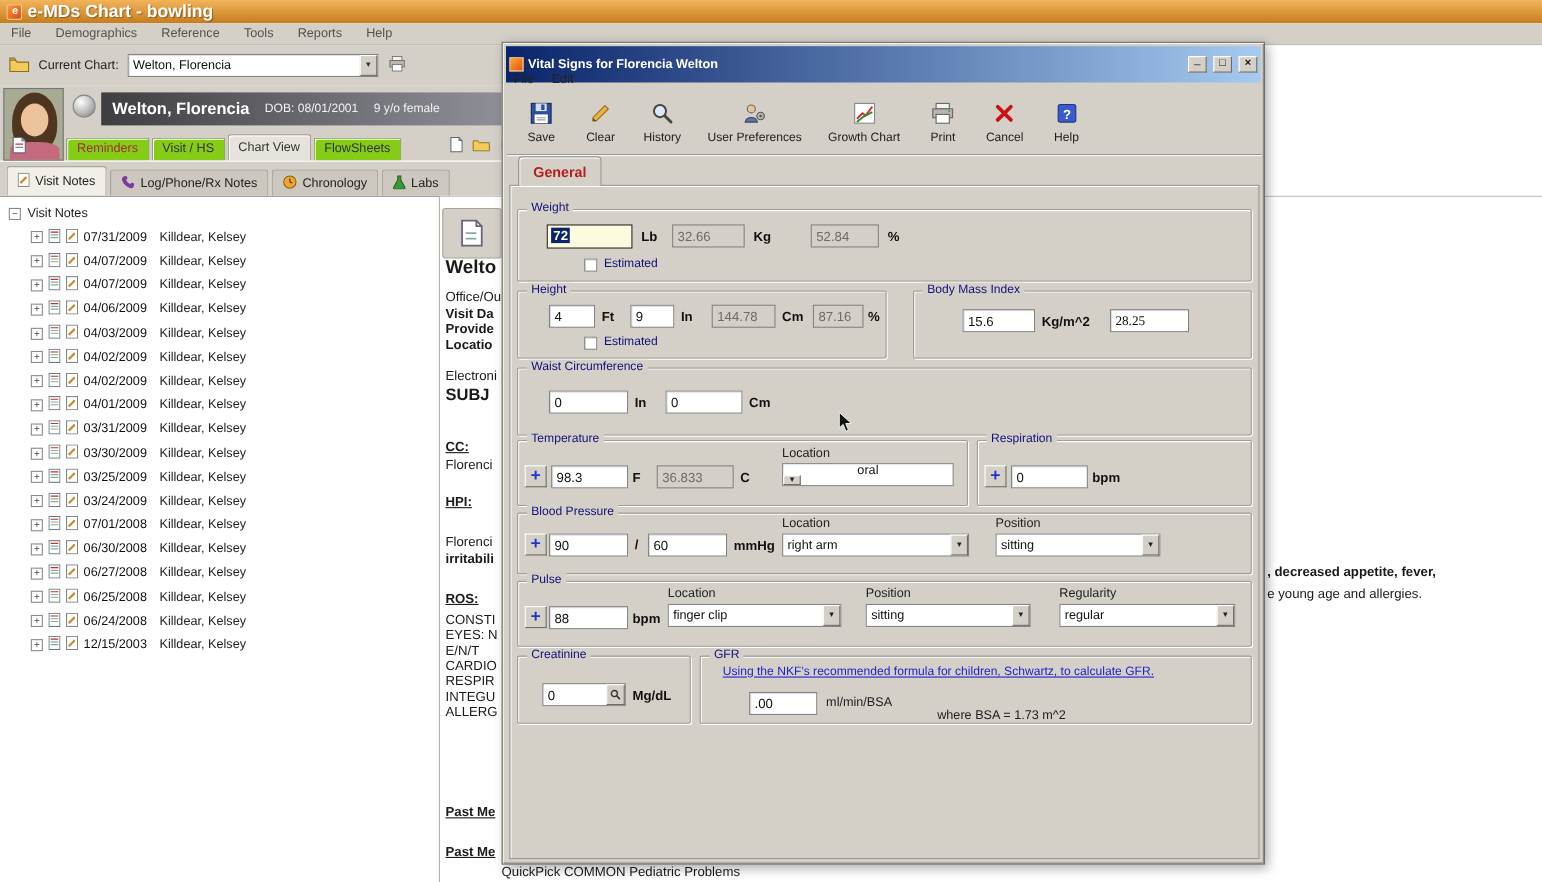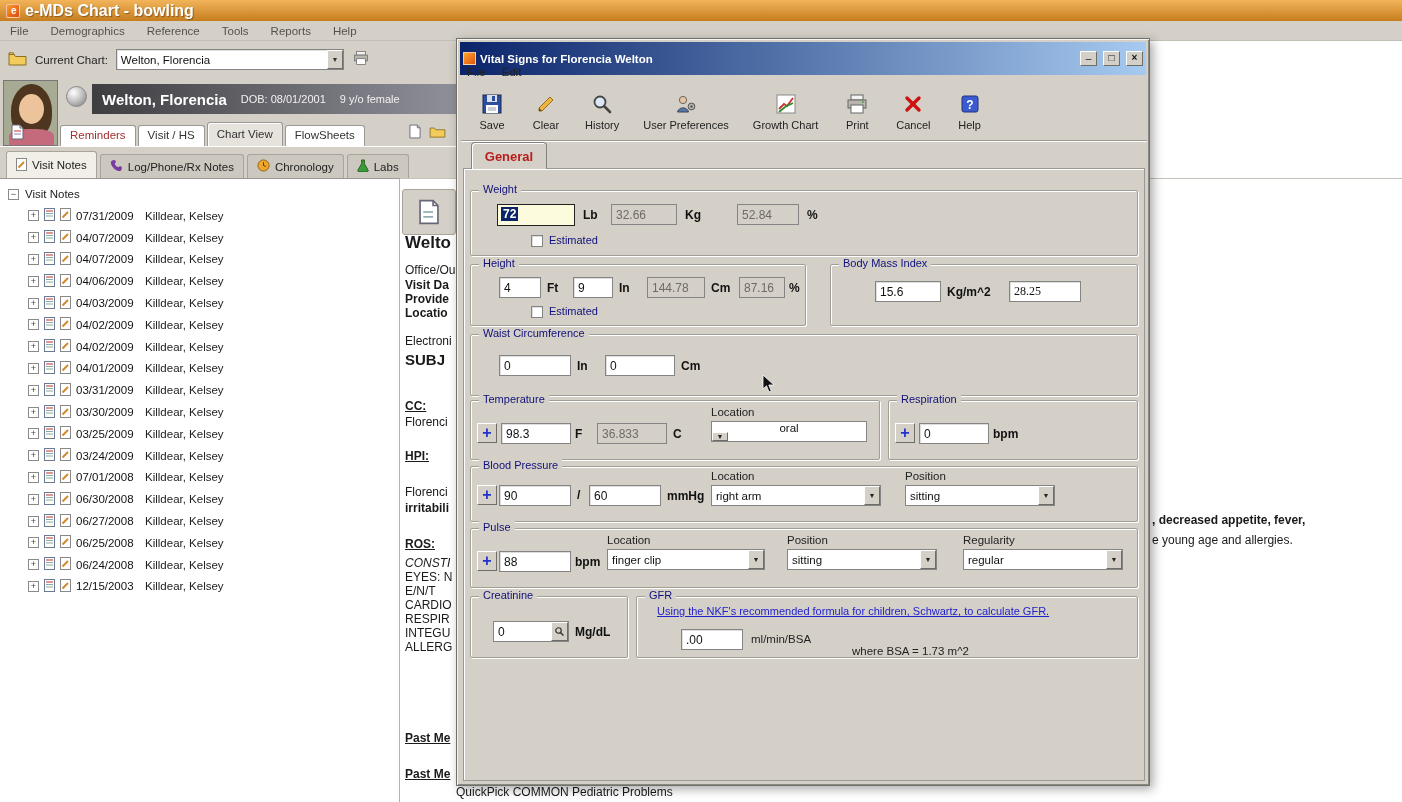--- a/index.html
+++ b/index.html
@@ -21,21 +21,21 @@
 .patientband{position:absolute;left:0;top:78px;width:458px;height:42px;background:#d4d0c8;}
 .banner{position:absolute;left:92px;top:6px;width:366px;height:30px;background:linear-gradient(to right,#3e3e41,#90909a);display:flex;align-items:center;gap:14px;padding:0 10px;color:#fff;}
 .p-name{font-size:15px;font-weight:bold;white-space:nowrap;}
 .p-dob,.p-age{font-size:11px;color:#f2f2f2;white-space:nowrap;}
 .avatar{position:absolute;left:3px;top:80px;width:55px;height:66px;background:#a8ab93;border:1px solid #777;z-index:3;overflow:hidden;}
 .avatar .hair{position:absolute;left:7px;top:3px;width:41px;height:54px;background:#4e3520;border-radius:50% 50% 42% 42%;}
 .avatar .face{position:absolute;left:15px;top:13px;width:25px;height:30px;background:#ecc39b;border-radius:50%;}
 .avatar .shirt{position:absolute;left:5px;top:48px;width:45px;height:18px;background:#c56a7c;border-radius:40% 40% 0 0;}
 .sphere{position:absolute;left:66px;top:86px;width:21px;height:21px;border-radius:50%;background:radial-gradient(circle at 35% 30%,#fff,#b9b9b9 55%,#787878);border:1px solid #888;z-index:3;}
 .tabs1{position:absolute;left:0;top:120px;width:458px;height:26px;background:#d4d0c8;display:flex;align-items:flex-end;gap:2px;padding-left:60px;}
-.tab1{height:21px;padding:3px 9px;background:#ffffff;border:1px solid #9a9892;border-bottom:none;border-radius:3px 3px 0 0;font-size:11.5px;color:#333;box-shadow:inset 1px 1px 0 #fff;white-space:nowrap;}
+.tab1{height:21px;padding:3px 9px;background:#84cc16;border:1px solid #9a9892;border-bottom:none;border-radius:3px 3px 0 0;font-size:11.5px;color:#333;box-shadow:inset 1px 1px 0 #fff;white-space:nowrap;}
 .tab1.sel{height:24px;background:#e6e3dc;padding-top:5px;}
 .t-reminders{color:#a23030;}
 .alerts{position:absolute;left:10px;top:124px;z-index:3;}
 .mini-icons{display:flex;gap:8px;align-items:center;margin-left:42px;padding-bottom:4px;}
 .tabs2{position:absolute;left:0;top:146px;width:458px;height:32px;background:#d4d0c8;border-top:1px solid #fff;display:flex;align-items:flex-end;gap:3px;padding-left:6px;}
 .vtab{display:flex;align-items:center;gap:5px;height:24px;padding:0 9px;background:#ccc8bf;border:1px solid #a8a49c;border-bottom:none;border-radius:3px 3px 0 0;font-size:11.5px;color:#222;white-space:nowrap;}
 .vtab.sel{background:#f2efe9;height:27px;}
 
 
 .tree-panel{position:absolute;left:0;top:178px;width:400px;height:624px;background:#fff;border-top:1px solid #9a9892;border-right:1px solid #b5b2aa;overflow:hidden;z-index:1;}
@@ -499,21 +499,21 @@
     <span class="frag f-body f-b" style="left:5px;top:113px;">Provide</span>
     <span class="frag f-body f-b" style="left:5px;top:127px;">Locatio</span>
     <span class="frag f-body" style="left:5px;top:155px;">Electroni</span>
     <span class="frag f-h2" style="left:5px;top:172px;">SUBJ</span>
     <span class="frag f-body f-b f-u" style="left:5px;top:220px;">CC:</span>
     <span class="frag f-body" style="left:5px;top:236px;">Florenci</span>
     <span class="frag f-body f-b f-u" style="left:5px;top:270px;">HPI:</span>
     <span class="frag f-body" style="left:5px;top:306px;">Florenci</span>
     <span class="frag f-body f-b" style="left:5px;top:322px;">irritabili</span>
     <span class="frag f-body f-b f-u" style="left:5px;top:358px;">ROS:</span>
-    <span class="frag f-body" style="left:5px;top:377px;font-style:italic;">CONSTI</span>
+    <span class="frag f-body" style="left:5px;top:377px;">CONSTI</span>
     <span class="frag f-body" style="left:5px;top:391px;">EYES: N</span>
     <span class="frag f-body" style="left:5px;top:405px;">E/N/T</span>
     <span class="frag f-body" style="left:5px;top:419px;">CARDIO</span>
     <span class="frag f-body" style="left:5px;top:433px;">RESPIR</span>
     <span class="frag f-body" style="left:5px;top:447px;">INTEGU</span>
     <span class="frag f-body" style="left:5px;top:461px;">ALLERG</span>
     <span class="frag f-body f-b f-u" style="left:5px;top:552px;">Past Me</span>
     <span class="frag f-body f-b f-u" style="left:5px;top:588px;">Past Me</span>
     <span class="frag f-right f-semi" style="left:752px;top:334px;">, decreased appetite, fever,</span>
     <span class="frag f-right" style="left:752px;top:354px;">e young age and allergies.</span>

